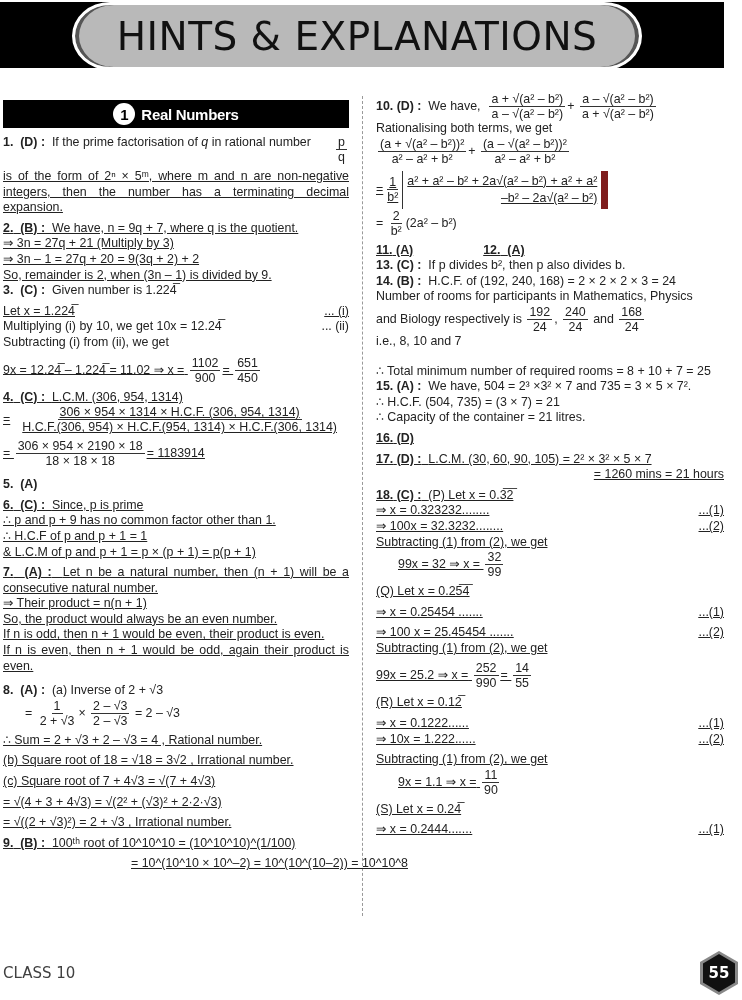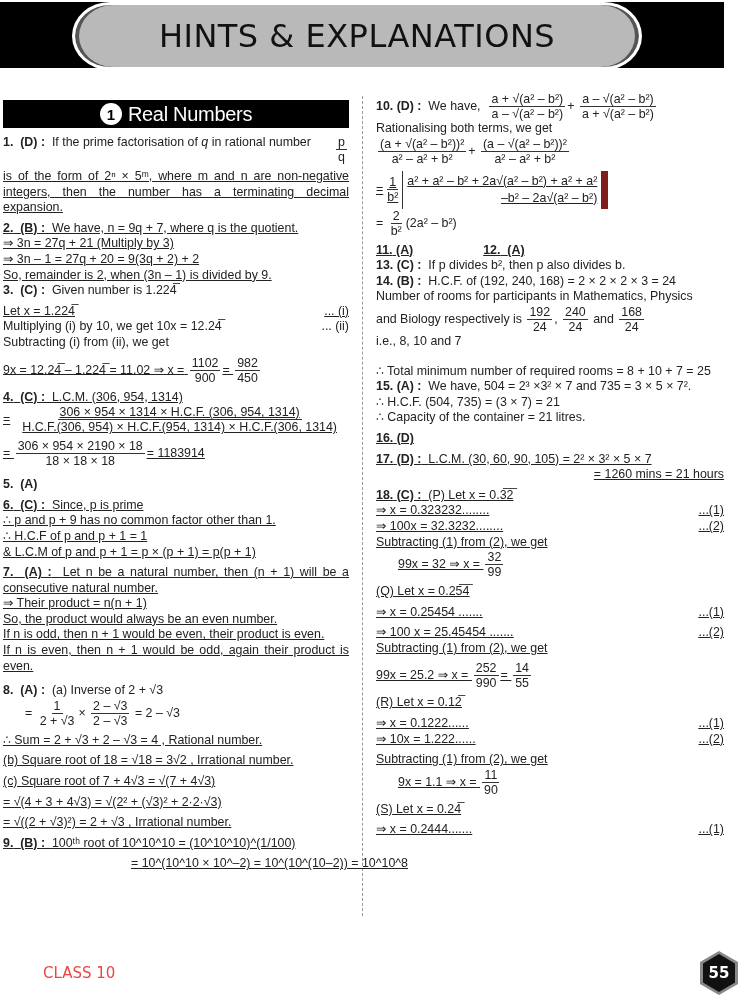--- a/index.html
+++ b/index.html
@@ -4,45 +4,45 @@
 <style>
   * { box-sizing: border-box; margin: 0; padding: 0; }
   html, body { width: 742px; height: 1000px; background: #ffffff; overflow: hidden; }
   body { position: relative; font-family: "Liberation Sans", sans-serif; color: #222; font-size: 12.4px; }
 
   
   .banner { position: absolute; left: 0; top: 2px; width: 724px; height: 66px; background: #000; }
   .banner-pill { position: absolute; left: 72px; top: 0px; width: 570px; height: 68px;
     background: #b9b9b9; border-radius: 38px / 34px; border: 3px solid #ffffff;
     box-shadow: -4px 0 0 #555 inset, 4px 0 0 #555 inset; display: flex; align-items: center; justify-content: center; }
-  .banner-title { font-family: "DejaVu Sans", sans-serif; font-size: 32px; color: #111; letter-spacing: 0.5px; font-weight: normal; }
+  .banner-title { font-family: "DejaVu Sans", sans-serif; font-size: 39px; color: #111; letter-spacing: 0.5px; font-weight: normal; }
 
   
   .col-left { position: absolute; left: 3px; top: 100px; width: 346px; }
   .col-right { position: absolute; left: 376px; top: 92px; width: 348px; }
   .divider { position: absolute; left: 362px; top: 96px; height: 820px; border-left: 1px dashed #999; }
 
   .chapter-bar { height: 28px; background: #000; color: #fff; display: flex; align-items: center; justify-content: center; gap: 6px; margin-bottom: 7px; }
   .chapter-num { width: 22px; height: 22px; border-radius: 50%; background: #fff; color: #000; font-weight: bold; font-size: 15px; display: flex; align-items: center; justify-content: center; }
-  .chapter-title { font-size: 20px; font-weight: normal; font-family: "Liberation Sans", sans-serif; letter-spacing: -0.3px; }
+  .chapter-title { font-size: 15px; font-weight: bold; font-family: "Liberation Sans", sans-serif; letter-spacing: -0.3px; }
 
   .ln { line-height: 15.6px; white-space: nowrap; }
   .wrap { white-space: normal; text-align: justify; }
   .q { font-weight: bold; }
   .gap { margin-top: 5px; text-decoration: underline; }
   .gap2 { margin-top: 9px; }
   .right { display: flex; justify-content: space-between; }
   i { font-style: italic; }
   .frac { display: inline-flex; flex-direction: column; align-items: center; vertical-align: middle; margin: 0 2px; font-size: 12.4px; line-height: 14px; }
   .frac .num { border-bottom: 1px solid #333; padding: 0 2px; }
   .frac .den { padding: 0 2px; }
   .indent { padding-left: 22px; }
   .mathblock { line-height: 17px; }
 
-  .footer-class { position: absolute; left: 3px; top: 964px; font-family: "DejaVu Sans", sans-serif; font-size: 15px; color: #ef4444; font-weight: normal; margin-left: 40px; }
+  .footer-class { position: absolute; left: 3px; top: 964px; font-family: "DejaVu Sans", sans-serif; font-size: 15px; color: #404040; font-weight: normal; }
   .page-badge { position: absolute; left: 698px; top: 950px; width: 42px; height: 46px; }
   .page-badge svg { position: absolute; left: 0; top: 0; }
   .page-num { position: absolute; left: 0; top: 0; width: 42px; height: 46px; display: flex; align-items: center; justify-content: center; color: #fff; font-weight: bold; font-size: 15px; font-family: "DejaVu Sans", sans-serif; }
 </style>
 </head>
 <body>
 
 <div class="banner">
   <div class="banner-pill">
     <span class="banner-title">HINTS &amp; EXPLANATIONS</span>
@@ -86,21 +86,21 @@
         <span>... (ii)</span>
       </div>
     <div class="ln">Subtracting (i) from (ii), we get</div>
     <div class="mathblock gap">
       <span>9x = 12.24̅ – 1.224̅ = 11.02  ⇒ x =</span>
       <span class="frac">
           <span class="num">1102</span>
           <span class="den">900</span>
         </span>=
       <span class="frac">
-          <span class="num">982</span>
+          <span class="num">651</span>
           <span class="den">450</span>
         </span>
     </div>
   </div>
 
   <div class="gap">
     <div class="ln"><span class="q">4.</span>&nbsp;&nbsp;<span class="q">(C) :</span>&nbsp; <span>L.C.M. (306, 954, 1314)</span></div>
     <div class="mathblock" style="display:flex;align-items:center;">= <span class="frac" style="flex:1">
           <span class="num">306 × 954 × 1314 × H.C.F. (306, 954, 1314)</span>
           <span class="den">H.C.F.(306, 954) × H.C.F.(954, 1314) × H.C.F.(306, 1314)</span>

